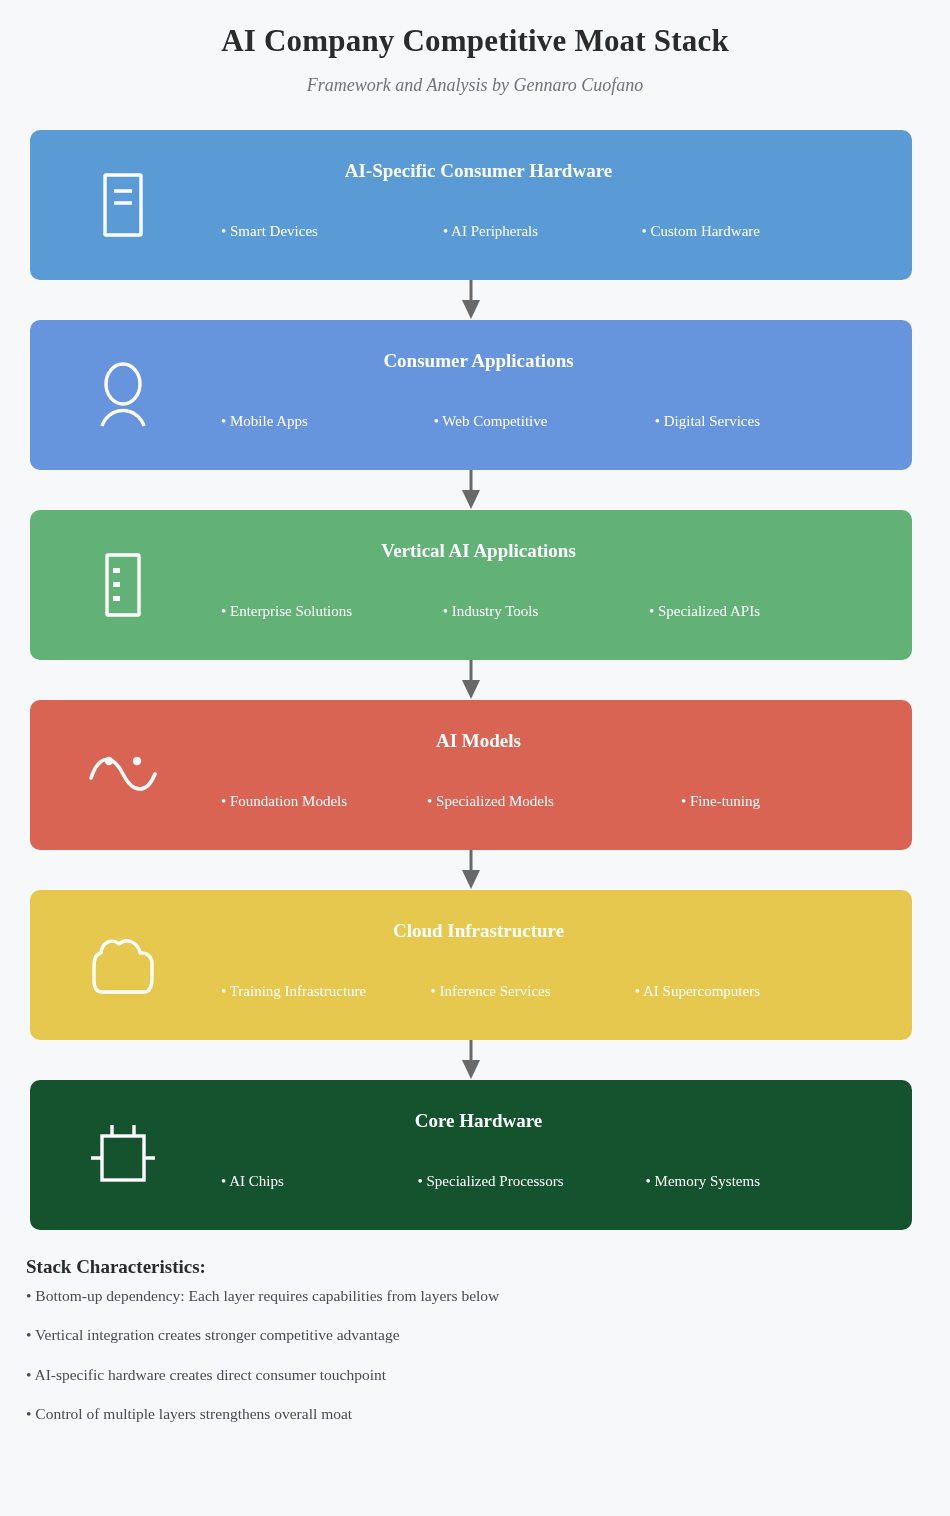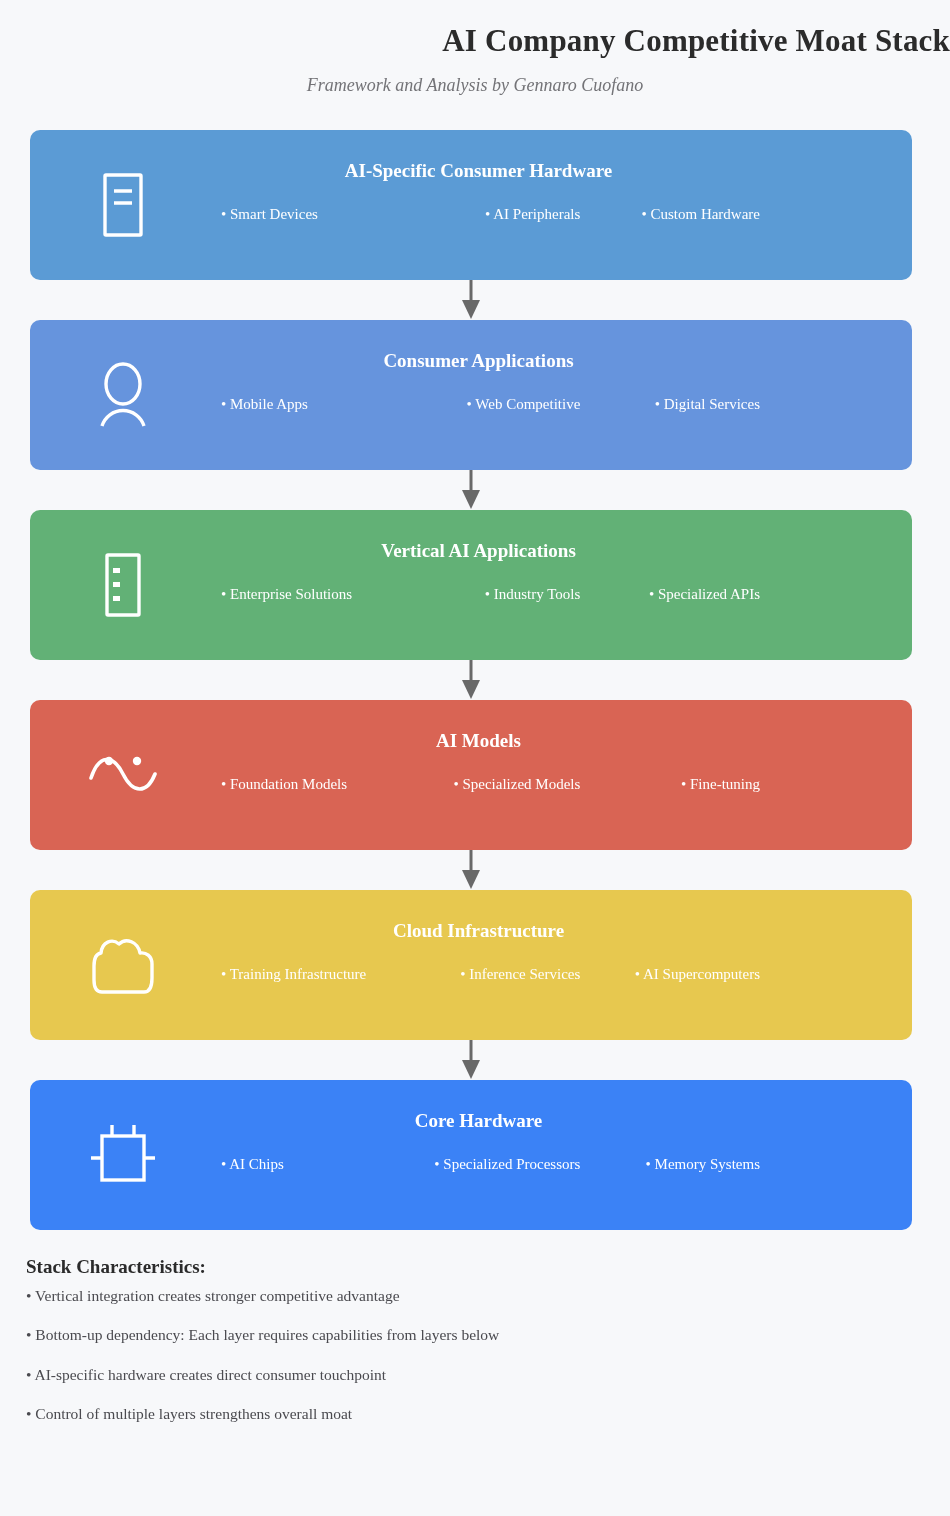--- a/index.html
+++ b/index.html
@@ -24,21 +24,20 @@
     padding-top: 22px;
     text-align: center;
   }
   .title {
     font-size: 31px;
     font-weight: bold;
     color: #2b2b2b;
     letter-spacing: 0.2px;
     margin: 0;
     line-height: 1.2;
-    text-align: right;
   }
   .subtitle {
     font-size: 18px;
     font-style: italic;
     color: #737377;
     margin: 16px 0 0 0;
     line-height: 1.2;
   }
 
   
@@ -84,34 +83,34 @@
   .layer-title {
     text-align: center;
     color: #ffffff;
     font-size: 19px;
     font-weight: bold;
     line-height: 1.2;
     margin: 0;
   }
 
   .layer-items {
-    margin-top: 22px;
+    margin-top: 39px;
     display: flex;
     padding: 0 152px 0 176px;
     box-sizing: border-box;
   }
   .layer-item {
     flex: 1 1 0;
     color: #ffffff;
     font-size: 15px;
     line-height: 1.2;
     white-space: nowrap;
   }
   .layer-item:nth-child(2) {
-    text-align: right;
+    text-align: center;
   }
   .layer-item:nth-child(3) {
     text-align: right;
   }
 
   
   .connector {
     height: 40px;
     position: relative;
   }
@@ -279,21 +278,21 @@
     </div>
 
     <div class="connector">
       <svg width="24" height="40" viewBox="0 0 24 40">
         <line x1="12" y1="0" x2="12" y2="22" stroke="#696969" stroke-width="3"></line>
         <polygon points="3,20 21,20 12,39" fill="#696969"></polygon>
       </svg>
     </div>
 
     <div class="layer-wrap">
-      <div class="layer" style="background:#3b82f6">
+      <div class="layer" style="background:#14532d">
         <div class="layer-icon">
           <svg width="72" height="70" viewBox="0 0 72 70">
             <rect x="15" y="16" width="42" height="44" fill="none" stroke="#ffffff" stroke-width="3.4"></rect>
             <line x1="25" y1="16" x2="25" y2="5" stroke="#ffffff" stroke-width="3.4"></line>
             <line x1="47" y1="16" x2="47" y2="5" stroke="#ffffff" stroke-width="3.4"></line>
             <line x1="15" y1="38" x2="4" y2="38" stroke="#ffffff" stroke-width="3.4"></line>
             <line x1="57" y1="38" x2="68" y2="38" stroke="#ffffff" stroke-width="3.4"></line>
           </svg>
         </div>
         <div class="layer-body">
@@ -304,19 +303,19 @@
             <div class="layer-item">• Memory Systems</div>
           </div>
         </div>
       </div>
     </div>
 
   </div>
 
   <div class="characteristics">
     <div class="char-heading">Stack Characteristics:</div>
+    <div class="char-item">• Bottom-up dependency: Each layer requires capabilities from layers below</div>
     <div class="char-item">• Vertical integration creates stronger competitive advantage</div>
-    <div class="char-item">• Bottom-up dependency: Each layer requires capabilities from layers below</div>
     <div class="char-item">• AI-specific hardware creates direct consumer touchpoint</div>
     <div class="char-item">• Control of multiple layers strengthens overall moat</div>
   </div>
 
 </div>
 
 </body></html>

